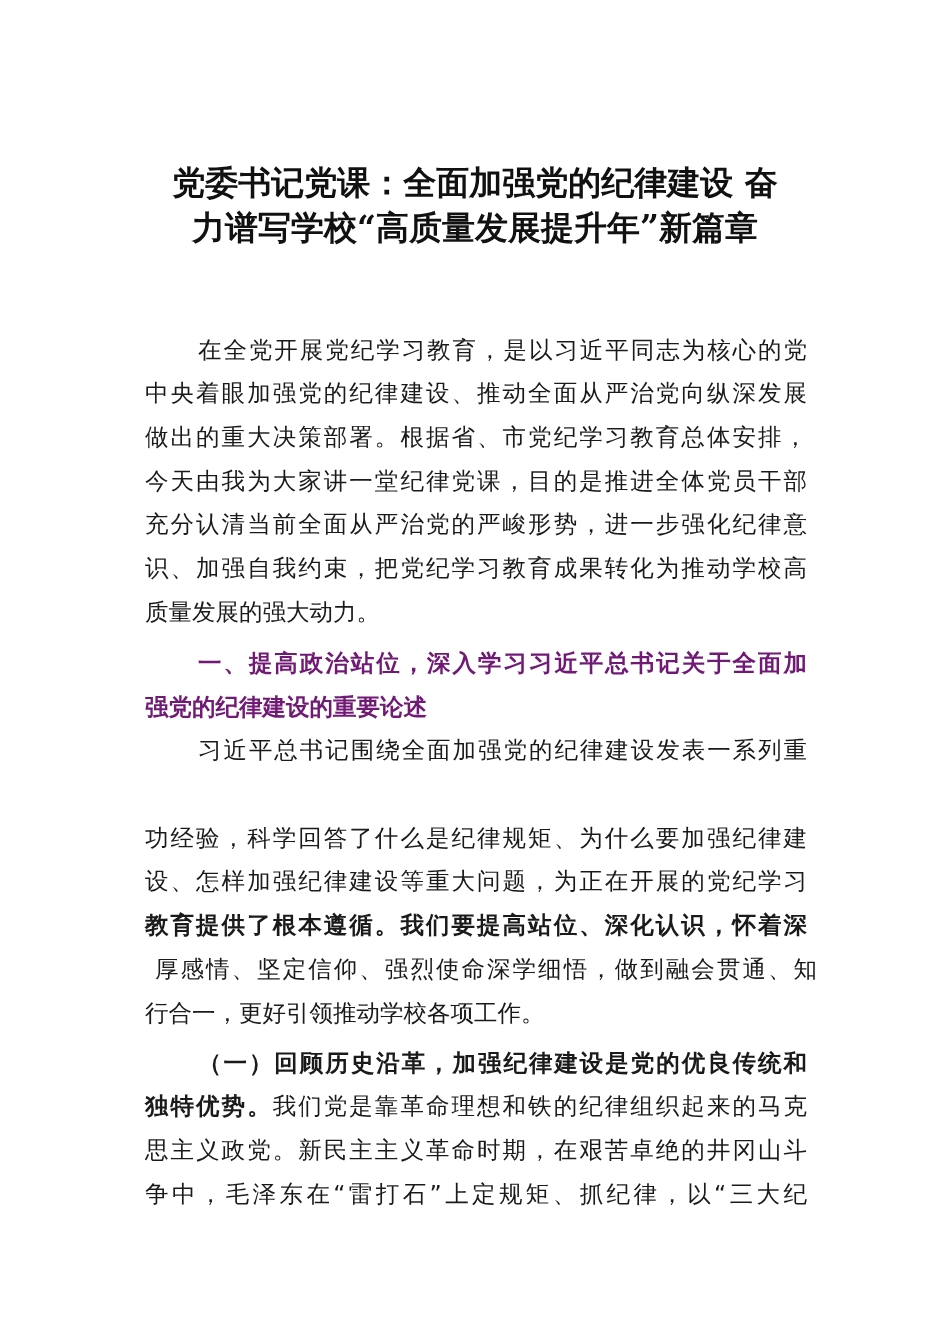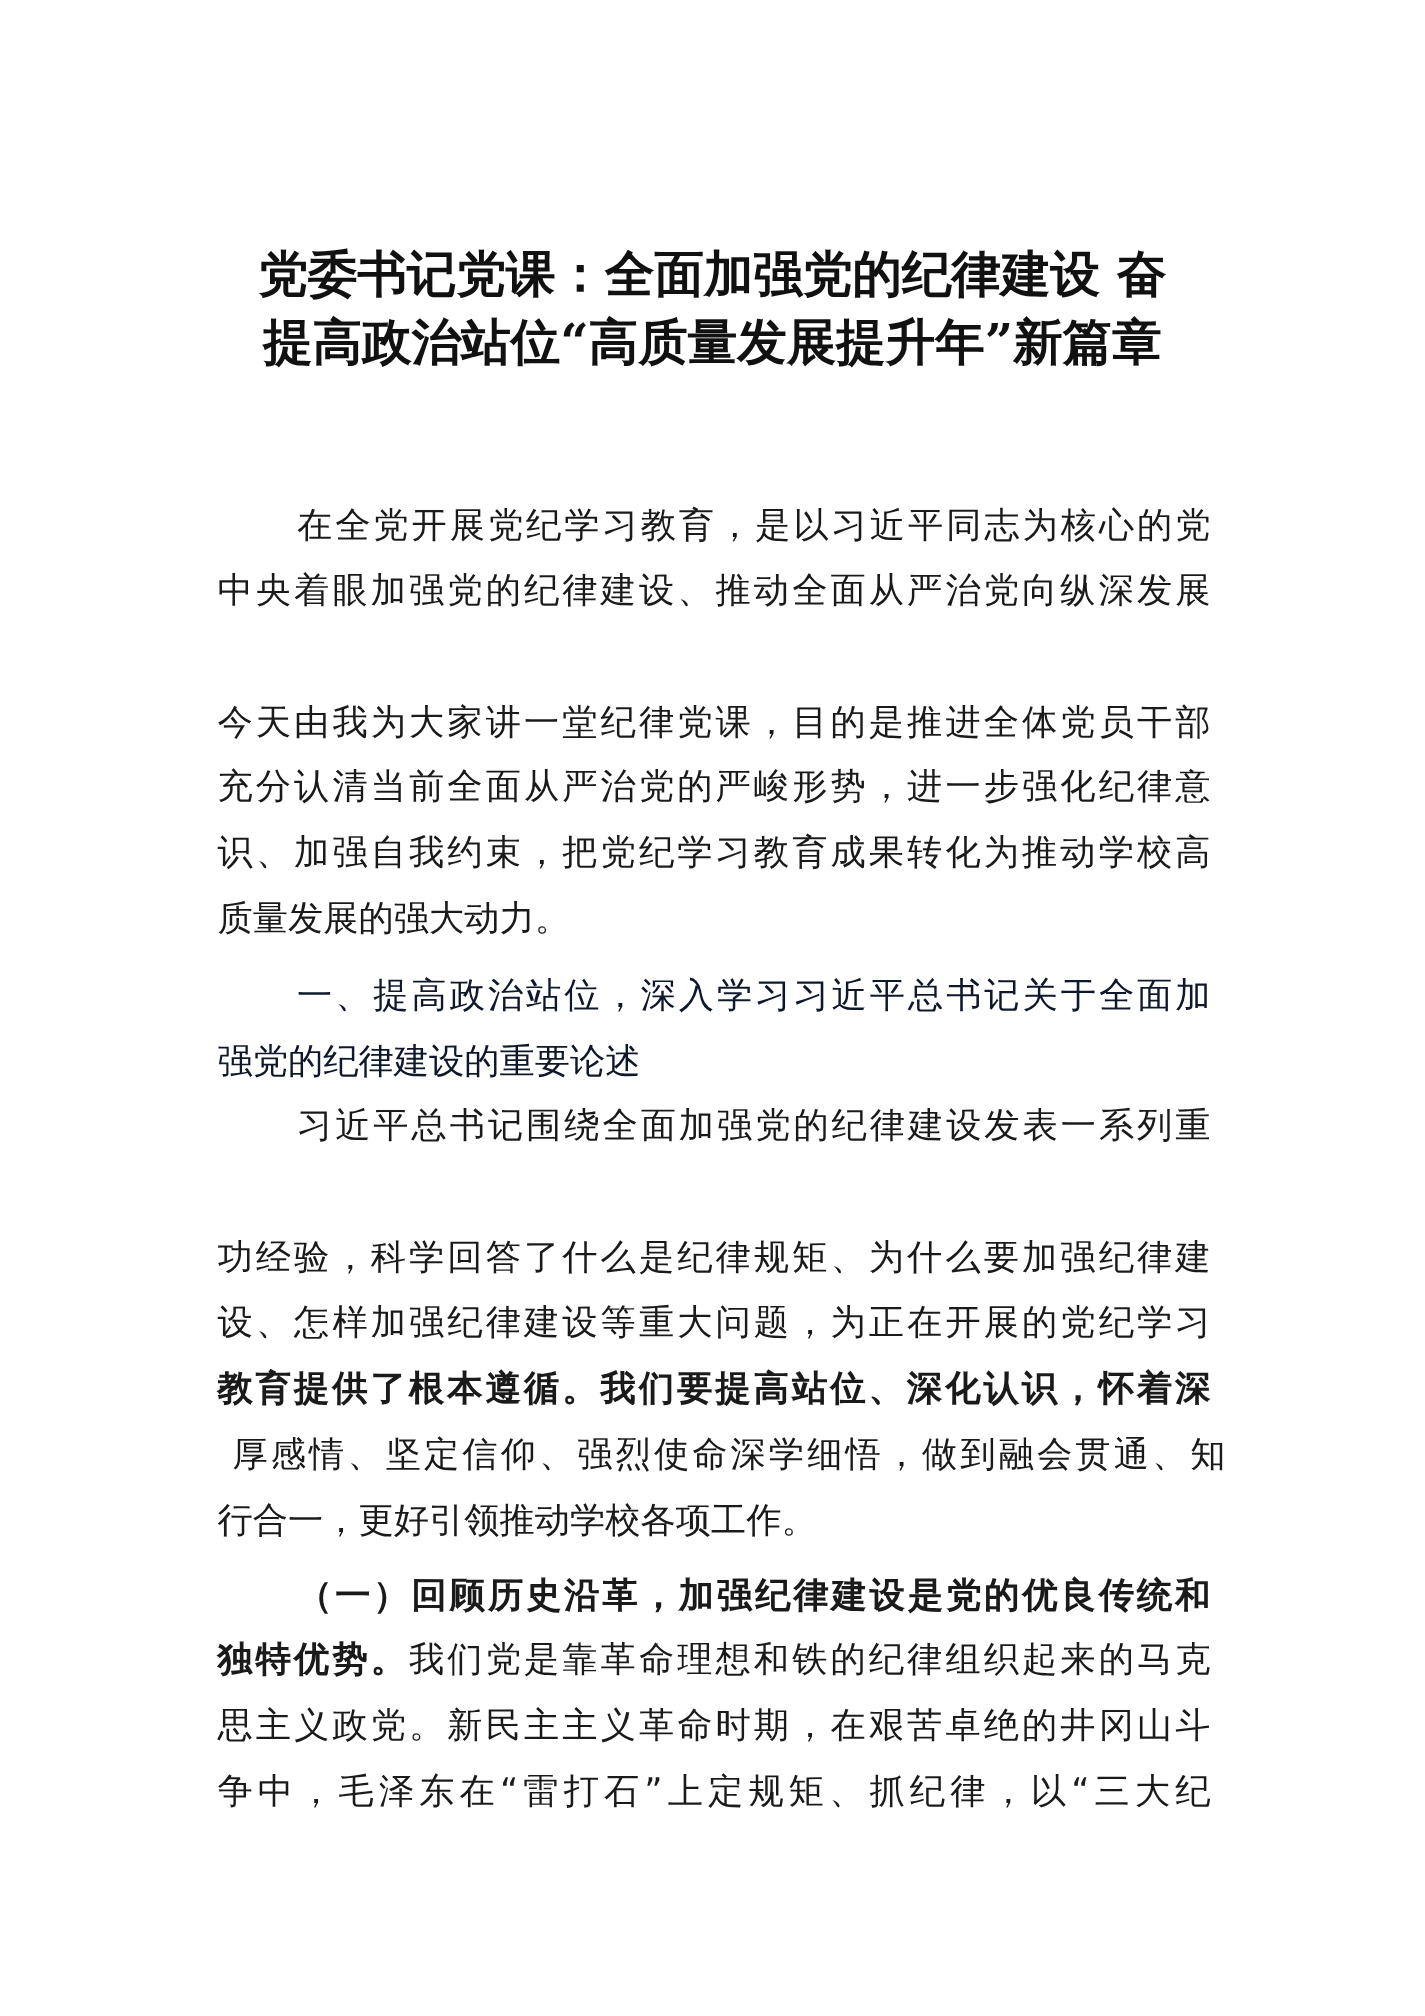--- a/index.html
+++ b/index.html
@@ -46,37 +46,38 @@
     color: #1a1a1a;
   }
   .line.indent {
     left: 198px;
     width: 609px;
   }
   .line.last {
     text-align-last: left;
   }
   .line.heading {
-    font-weight: normal;
-    color: #0f172a;
+    font-weight: bold;
+    color: #701a75;
   }
   .bold {
     font-weight: bold;
   }
 </style>
 </head>
 <body>
 
 <div class="page">
 
   <div class="title" style="top:161px;">党委书记党课：全面加强党的纪律建设 奋</div>
-  <div class="title" style="top:206px;">提高政治站位“高质量发展提升年”新篇章</div>
+  <div class="title" style="top:206px;">力谱写学校“高质量发展提升年”新篇章</div>
 
   <div class="line indent" style="top:328px;">在全党开展党纪学习教育，是以习近平同志为核心的党</div>
   <div class="line" style="top:371px;">中央着眼加强党的纪律建设、推动全面从严治党向纵深发展</div>
+  <div class="line" style="top:415px;">做出的重大决策部署。根据省、市党纪学习教育总体安排，</div>
   <div class="line" style="top:459px;">今天由我为大家讲一堂纪律党课，目的是推进全体党员干部</div>
   <div class="line" style="top:502px;">充分认清当前全面从严治党的严峻形势，进一步强化纪律意</div>
   <div class="line" style="top:546px;">识、加强自我约束，把党纪学习教育成果转化为推动学校高</div>
   <div class="line last" style="top:590px;">质量发展的强大动力。</div>
 
   <div class="line indent heading" style="top:641px;">一、提高政治站位，深入学习习近平总书记关于全面加</div>
   <div class="line heading last" style="top:685px;">强党的纪律建设的重要论述</div>
 
   <div class="line indent" style="top:728px;">习近平总书记围绕全面加强党的纪律建设发表一系列重</div>
   <div class="line" style="top:816px;">功经验，科学回答了什么是纪律规矩、为什么要加强纪律建</div>

